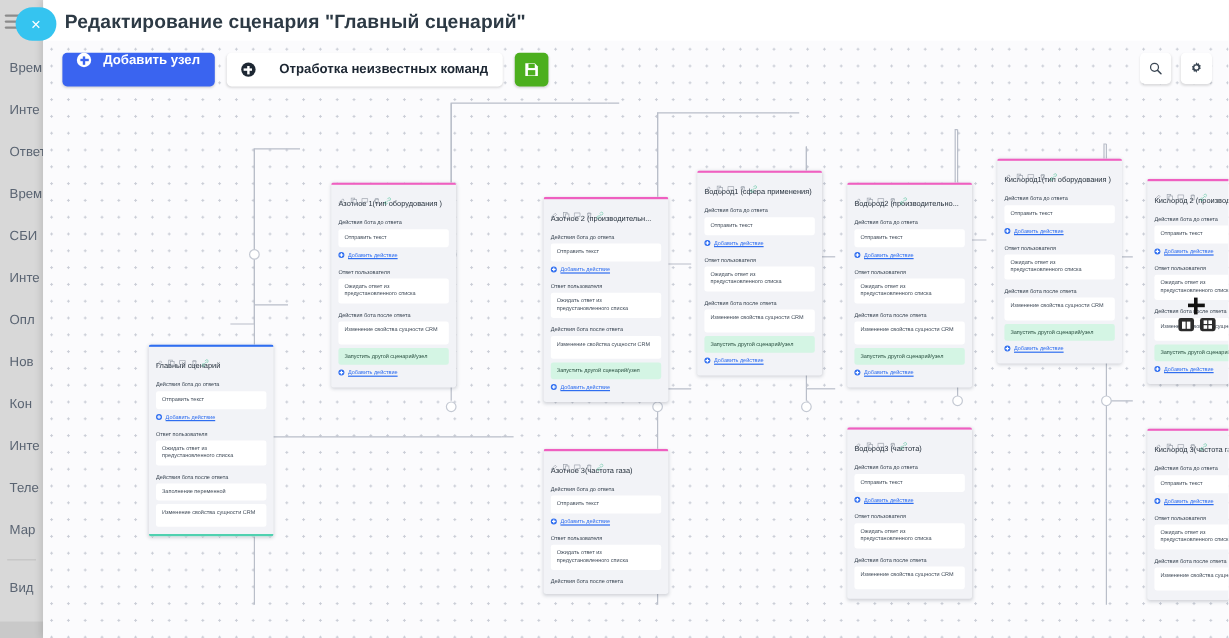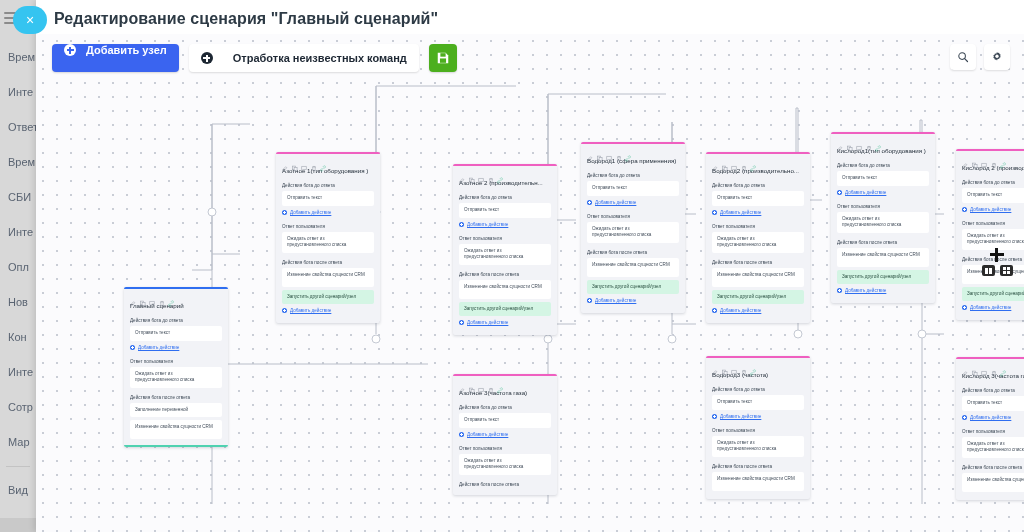--- a/index.html
+++ b/index.html
@@ -153,21 +153,21 @@
       <div class="sb-item">Врем</div>
       <div class="sb-item">Инте</div>
       <div class="sb-item">Ответ</div>
       <div class="sb-item">Врем</div>
       <div class="sb-item">СБИ</div>
       <div class="sb-item">Инте</div>
       <div class="sb-item">Опл</div>
       <div class="sb-item">Нов</div>
       <div class="sb-item">Кон</div>
       <div class="sb-item">Инте</div>
-      <div class="sb-item">Сотр</div>
+      <div class="sb-item">Теле</div>
       <div class="sb-item">Мар</div>
       <div class="sb-divider"></div>
       <div class="sb-item">Вид</div>
       <div class="sb-item">Сер</div>
 
     </div>
   </div>
   <div class="app-bottombar"></div>
 
   <div class="hamburger">

